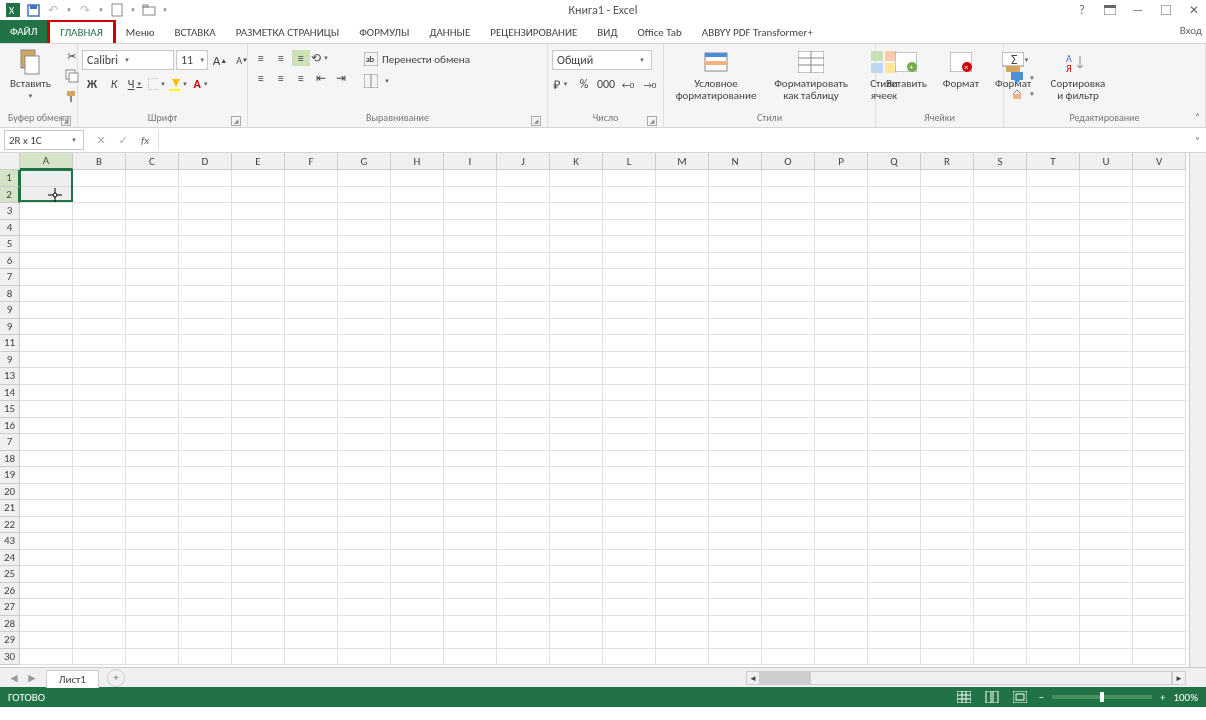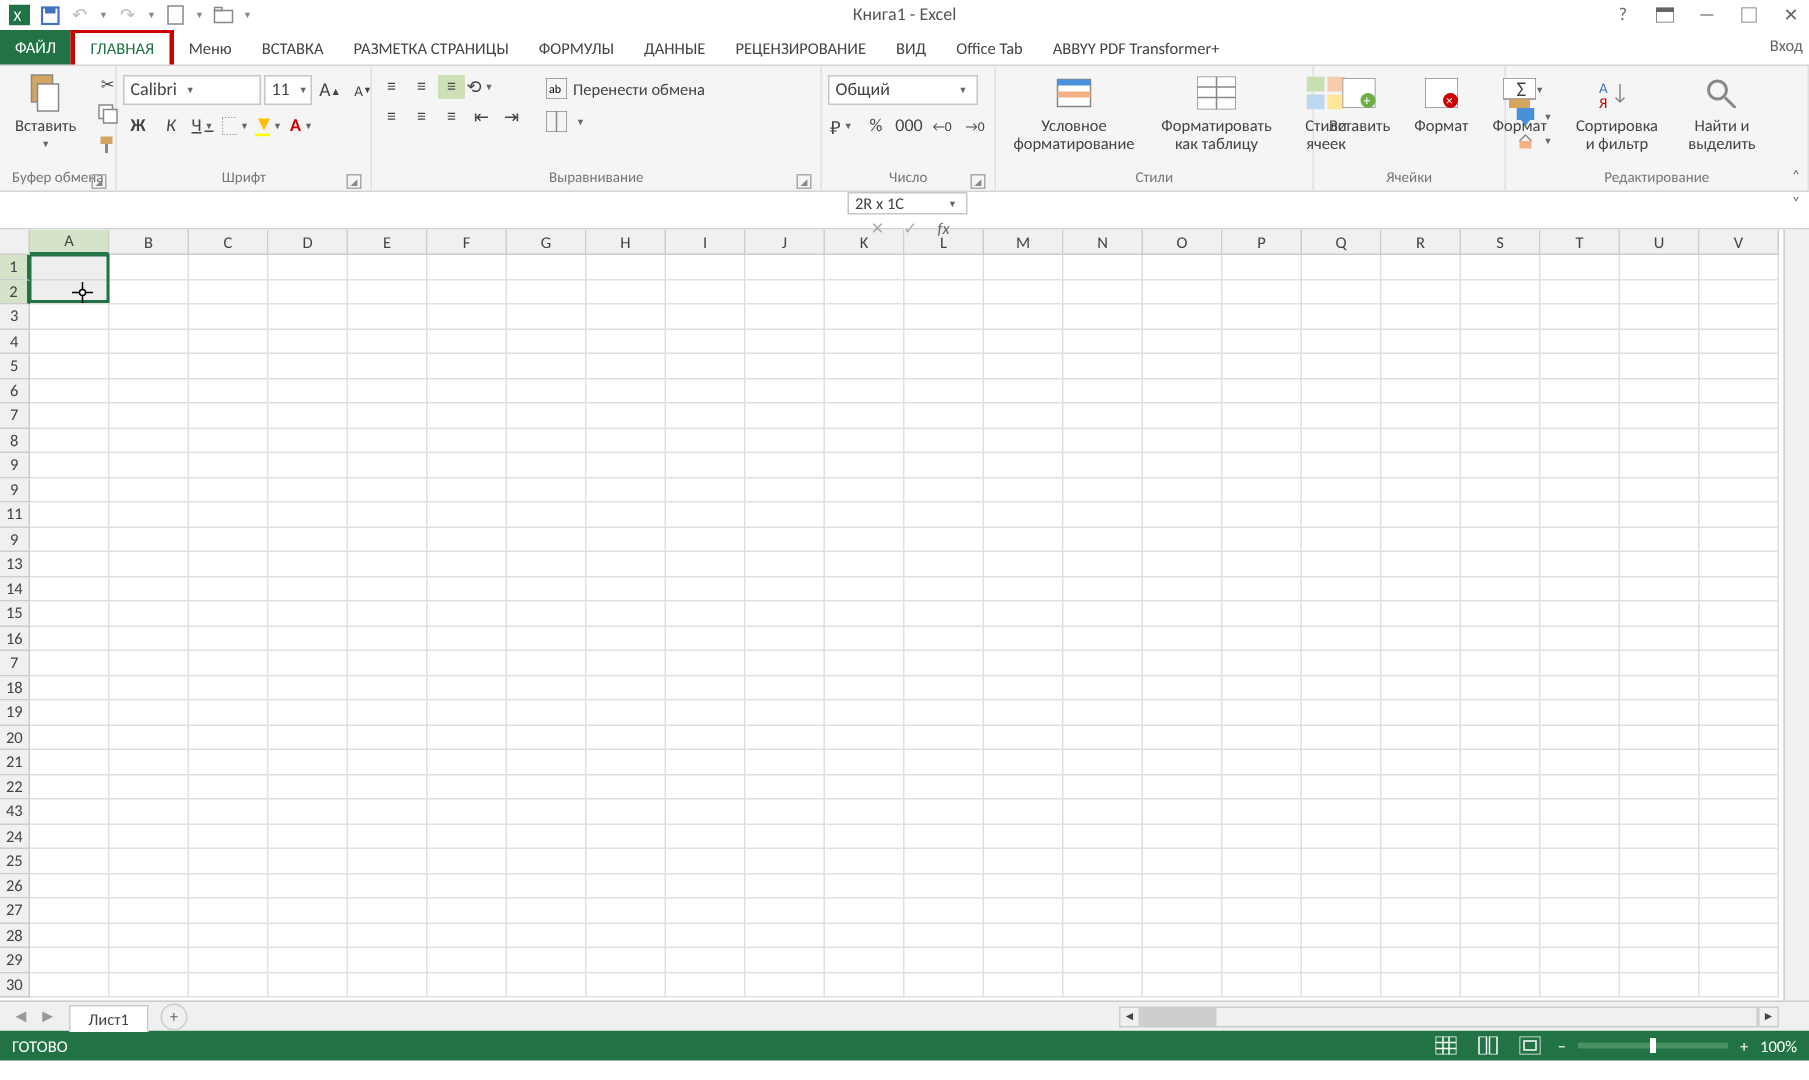--- a/index.html
+++ b/index.html
@@ -26,21 +26,21 @@
 .big-lbl{font-size:11px;color:#444;text-align:center;line-height:12px;}
 .mini-col{display:flex;flex-direction:column;gap:4px;padding:2px;}
 .mini-btn{width:18px;height:16px;display:flex;align-items:center;justify-content:center;font-size:11px;cursor:pointer;}
 .font-row{display:flex;gap:2px;align-items:center;}
 .font-select{border:1px solid #c7c7c7;background:#fff;height:20px;font-size:12px;padding:0 4px;display:flex;align-items:center;gap:4px;cursor:pointer;}
 .bold-btn{width:20px;height:20px;display:flex;align-items:center;justify-content:center;cursor:pointer;font-size:12px;}
 .dd-arrow{font-size:6px;color:#666;padding:0 2px;}
 .align-btn{width:18px;height:16px;display:flex;align-items:center;justify-content:center;cursor:pointer;}
 .wrap-btn{display:flex;align-items:center;gap:4px;padding:2px 6px;cursor:pointer;font-size:11px;}
 .num-select{border:1px solid #c7c7c7;background:#fff;height:20px;width:100px;padding:0 4px;font-size:12px;display:flex;align-items:center;justify-content:space-between;cursor:pointer;}
-.namebox-row{height:25px;display:flex;align-items:center;border-bottom:1px solid #d4d4d4;background:#fff;position:relative;flex-direction:column;}
+.namebox-row{height:25px;display:flex;align-items:center;border-bottom:1px solid #d4d4d4;background:#fff;position:relative;}
 .namebox{width:80px;height:20px;border:1px solid #c7c7c7;margin-left:4px;padding:0 4px;font-size:11px;display:flex;align-items:center;justify-content:space-between;cursor:text;}
 .fx-btns{display:flex;align-items:center;margin-left:8px;gap:4px;}
 .fx-btn{width:18px;height:18px;display:flex;align-items:center;justify-content:center;color:#aaa;font-size:11px;}
 .formula-bar{flex:1;height:20px;margin-left:4px;border-left:1px solid #e0e0e0;}
 .collapse-ribbon{position:absolute;right:6px;font-size:10px;color:#666;cursor:pointer;}
 .grid-area{display:flex;height:514px;}
 .corner{width:20px;height:17px;background:#f0f0f0;border-right:1px solid #ccc;border-bottom:1px solid #ccc;}
 .col-headers{display:flex;}
 .col-h{height:17px;background:#f0f0f0;border-right:1px solid #ccc;border-bottom:1px solid #ccc;text-align:center;font-size:11px;color:#444;display:flex;align-items:center;justify-content:center;}
 .col-h.sel{background:#d5e3c8;border-bottom:2px solid #217346;}
@@ -365,29 +365,20 @@
       <div class="big-btn">
         <div class="big-icon">
             <svg width="24" height="20">
               <text x="0" y="10" font-size="10" fill="#4472c4">A</text>
               <text x="0" y="20" font-size="10" fill="#c00">Я</text>
               <path d="M14 4 L14 16 M11 13 L14 16 L17 13" stroke="#888" fill="none"></path>
             </svg>
           </div>
         <div class="big-lbl" style="width:56px">Сортировка и фильтр</div>
       </div>
-      <div class="big-btn">
-        <div class="big-icon">
-            <svg width="22" height="20">
-              <circle cx="8" cy="8" r="6" fill="none" stroke="#888" stroke-width="2"></circle>
-              <line x1="13" y1="13" x2="20" y2="20" stroke="#888" stroke-width="2"></line>
-            </svg>
-          </div>
-        <div class="big-lbl" style="width:52px">Найти и выделить</div>
-      </div>
     </div>
     <div class="group-label"><span>Редактирование</span></div>
   </div>
   <div class="collapse-ribbon" style="position:absolute;right:6px;bottom:4px">˄</div>
 </div>
 
 <div class="namebox-row">
   <div class="namebox">
       <span>2R x 1C</span>
       <span class="dd-arrow">▼</span>

